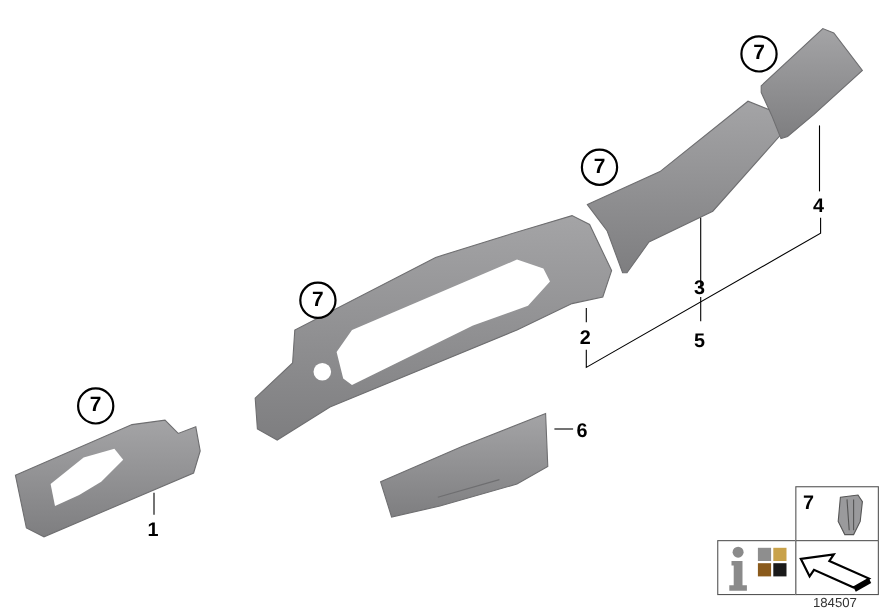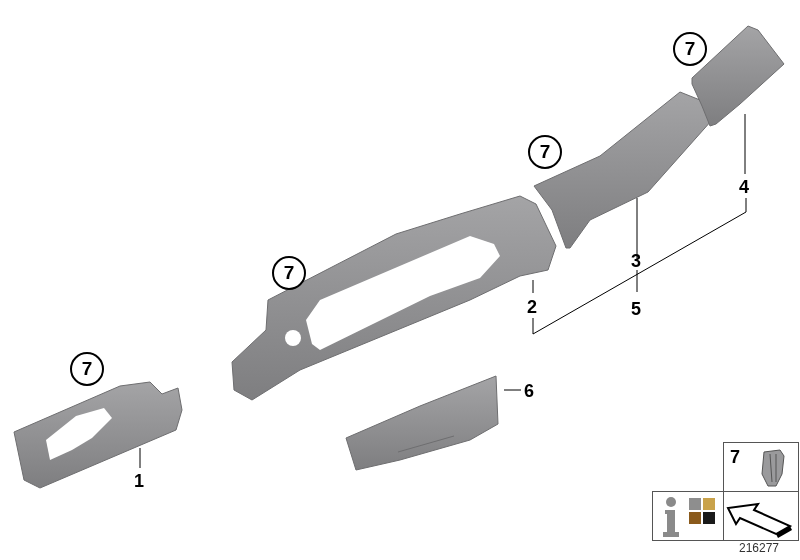--- a/index.html
+++ b/index.html
@@ -89,13 +89,13 @@
     </svg>
   </div>
   <div class="cell" style="left:71px;top:49px;width:76px;height:50px;">
     <svg width="74" height="48">
       <path d="M4 16 L12 32 L16 26 L52 42 L66 34 L30 18 L34 12 Z" fill="#fff" stroke="#000" stroke-width="2"></path>
       <path d="M52 42 L54 46 L68 38 L66 34" fill="#000"></path>
     </svg>
   </div>
 </div>
 
-<div class="imgno">216277</div>
+<div class="imgno">184507</div>
 
 </body></html>

